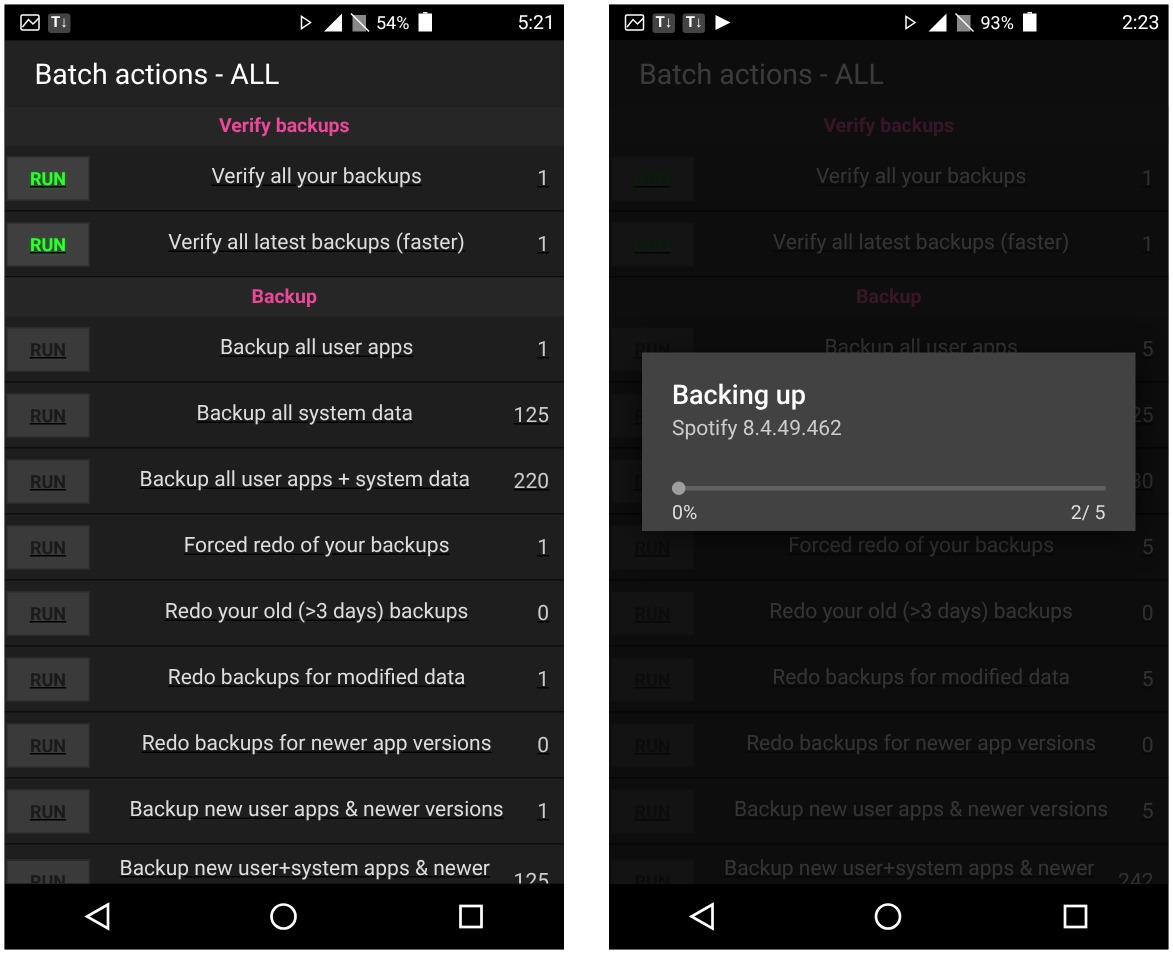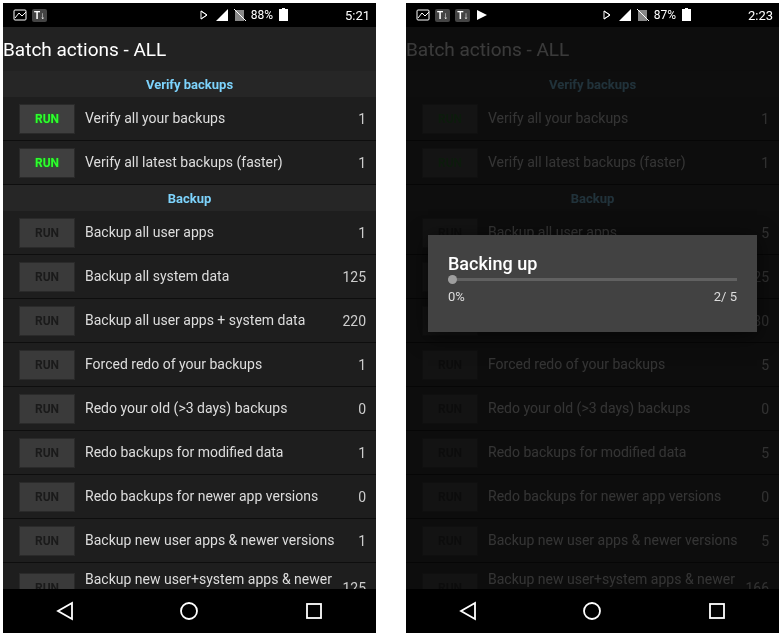--- a/index.html
+++ b/index.html
@@ -35,43 +35,44 @@
   .statusbar .left { margin-right: auto; display: flex; gap: 5px; align-items: center; padding-left: 4px;}
   .statusbar svg { width: 14px; height: 14px; fill: #fff; }
   .statusbar .time { font-size: 13px; padding-left: 2px; margin-left: 48px;}
   .header {
     height: 44px;
     background: #222;
     color: #fff;
     font-size: 19px;
     display: flex;
     align-items: center;
-    padding-left: 0;
+    padding-left: 20px;
     font-weight: 400;
   }
   .content {
     flex: 1;
     overflow: hidden;
     background: #1e1e1e;
     position: relative;
   }
   .section-header {
-    color: #7dd3fc;
+    color: #ec4899;
     font-size: 13px;
     font-weight: bold;
     text-align: center;
     padding: 6px 0 5px 0;
     background: #262626;
   }
   .row {
     display: flex;
     align-items: center;
     height: 44px;
-    padding: 0 10px 0 16px;
+    padding: 0 10px 0 1px;
     border-bottom: 1px solid #0e0e0e;
+    text-decoration: underline;
   }
   .row.tall { height: 50px; }
   .run-btn {
     width: 56px;
     height: 30px;
     background: #3a3a3a;
     color: #222;
     font-size: 12px;
     font-weight: bold;
     display: flex;
@@ -81,20 +82,21 @@
     border: 1px solid #2a2a2a;
     flex-shrink: 0;
   }
   .run-btn.active { color: #2dff2d; text-shadow: 0 0 2px #1a8a1a; background: #3f3f3f;}
   .run-btn.dim { color: #1a1a1a; }
   .row-label {
     flex: 1;
     color: #ddd;
     font-size: 14px;
     line-height: 1.2;
+    text-align: center;
   }
   .row-count {
     color: #ccc;
     font-size: 14px;
     padding-left: 6px;
   }
   .navbar {
     height: 44px;
     background: #000;
     display: flex;
@@ -106,21 +108,21 @@
   .dimmer {
     position: absolute;
     inset: 0;
     background: rgba(0,0,0,0.55);
   }
   .dialog {
     position: absolute;
     left: 22px; right: 22px;
     top: 232px;
     background: #424242;
-    padding: 18px 20px 28px 20px;
+    padding: 18px 20px 4px 20px;
     color: #fff;
     box-shadow: 0 4px 20px rgba(0,0,0,0.6);
   }
   .dialog-title { font-size: 18px; font-weight: 500; margin-bottom: 4px;}
   .dialog-sub { font-size: 14px; color: #ccc; margin-bottom: 30px;}
   .progress-track {
     height: 3px; background: #616161; width: 100%; margin-bottom: 8px;
     position: relative;
   }
   .progress-track .thumb {
@@ -154,21 +156,21 @@
     <svg>
         <path d="M4 3l6 4-6 4V3l6 4-6 4" fill="none" stroke="#fff"></path>
       </svg>
     <svg>
         <polygon points="1,13 13,13 13,1"></polygon>
       </svg>
     <svg>
         <rect x="2" y="2" width="9" height="11" fill="#888"></rect>
         <line x1="1" y1="1" x2="13" y2="13" stroke="#fff"></line>
       </svg>
-    <span>88%</span>
+    <span>54%</span>
     <svg>
         <rect x="2" y="1" width="9" height="12" fill="#fff"></rect>
         <rect x="5" y="0" width="3" height="1" fill="#fff"></rect>
       </svg>
     <span class="time">5:21</span>
   </div>
   <div class="header">Batch actions - ALL</div>
   <div class="content" id="content-left">
       <div class="section-header">Verify backups</div>
       <div class="row">
@@ -257,21 +259,21 @@
     <svg>
         <path d="M4 3l6 4-6 4V3l6 4-6 4" fill="none" stroke="#fff"></path>
       </svg>
     <svg>
         <polygon points="1,13 13,13 13,1"></polygon>
       </svg>
     <svg>
         <rect x="2" y="2" width="9" height="11" fill="#888"></rect>
         <line x1="1" y1="1" x2="13" y2="13" stroke="#fff"></line>
       </svg>
-    <span>87%</span>
+    <span>93%</span>
     <svg>
         <rect x="2" y="1" width="9" height="12" fill="#fff"></rect>
         <rect x="5" y="0" width="3" height="1" fill="#fff"></rect>
       </svg>
     <span class="time">2:23</span>
   </div>
   <div class="header">Batch actions - ALL</div>
   <div class="content" id="content-right">
   <div class="section-header">Verify backups</div>
       <div class="row">
@@ -321,37 +323,38 @@
         <div class="row-count">0</div>
       </div>
       <div class="row">
         <div class="run-btn dim">RUN</div>
         <div class="row-label">Backup new user apps &amp; newer versions</div>
         <div class="row-count">5</div>
       </div>
       <div class="row tall">
         <div class="run-btn dim">RUN</div>
         <div class="row-label">Backup new user+system apps &amp; newer versions</div>
-        <div class="row-count">166</div>
+        <div class="row-count">242</div>
       </div>
     </div>
   <div class="navbar">
     <div class="nbtn"><svg>
           <polygon points="18,3 4,11 18,19"></polygon>
         </svg></div>
     <div class="nbtn"><svg>
           <circle cx="11" cy="11" r="8"></circle>
         </svg></div>
     <div class="nbtn"><svg>
           <rect x="4" y="4" width="14" height="14"></rect>
         </svg></div>
   </div>
   <div class="dimmer" style="top:24px; bottom:44px;"></div>
   <div class="dialog">
     <div class="dialog-title">Backing up</div>
+    <div class="dialog-sub">Spotify 8.4.49.462</div>
     <div class="progress-track">
         <div class="thumb"></div>
       </div>
     <div class="progress-labels">
       <span>0%</span>
       <span>2/ 5</span>
     </div>
   </div>
 </div>
 

